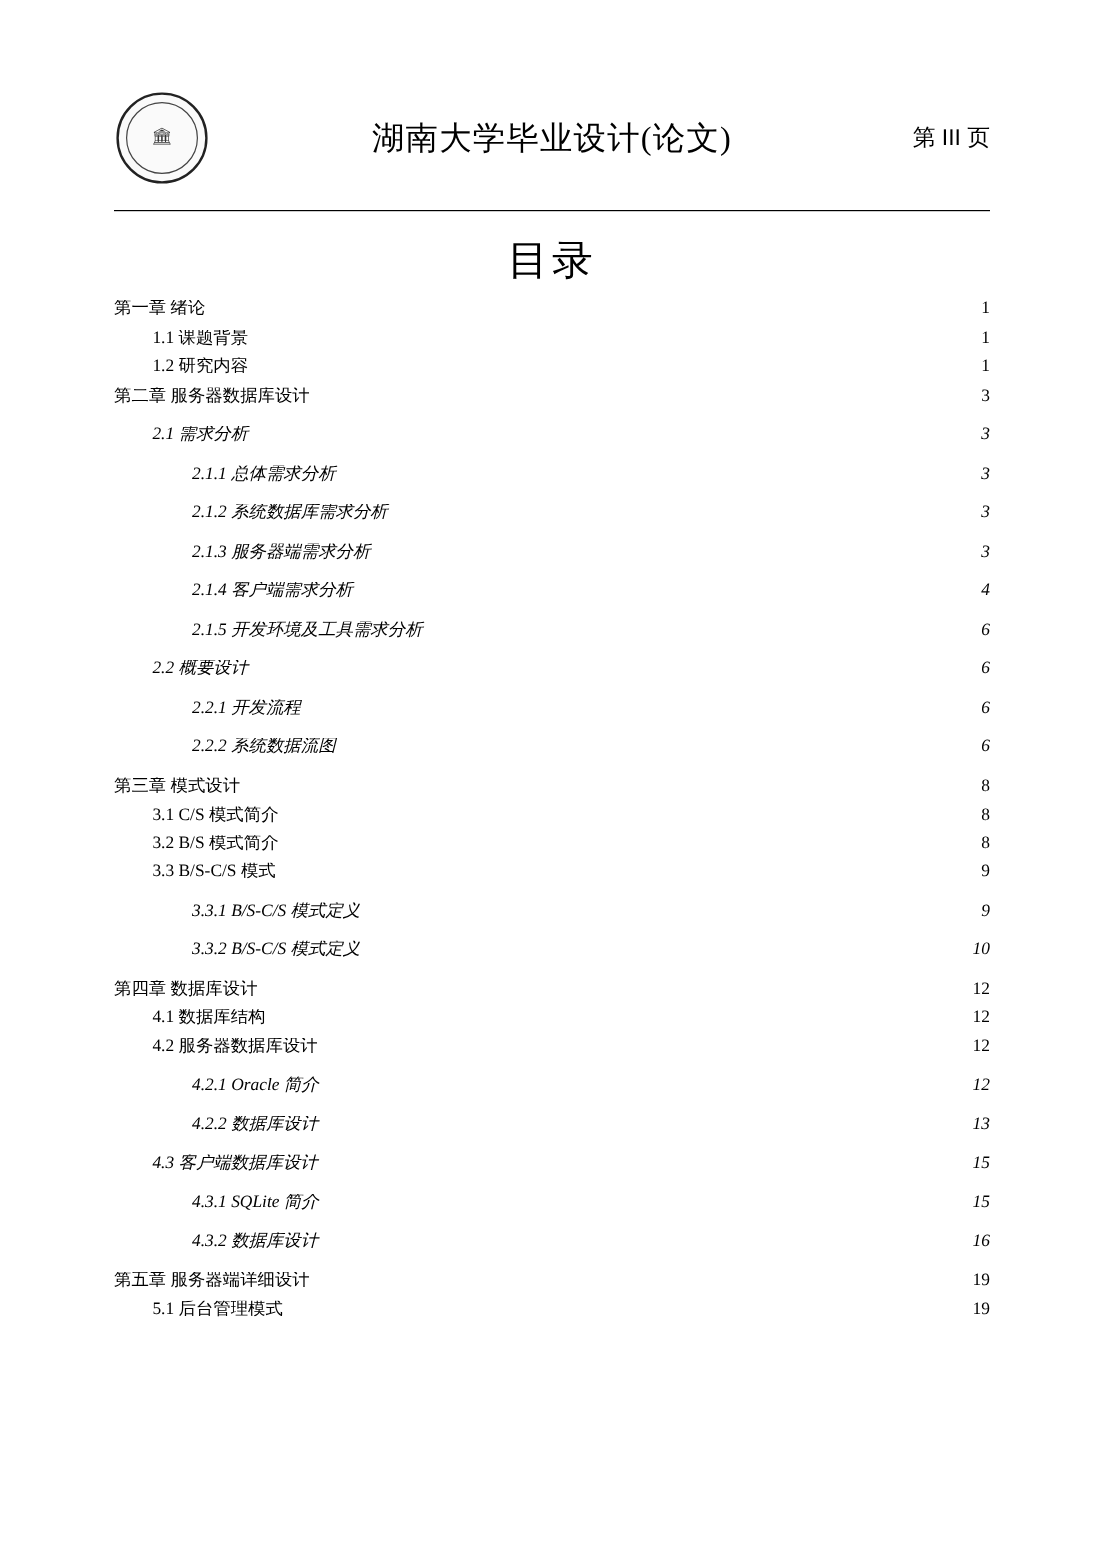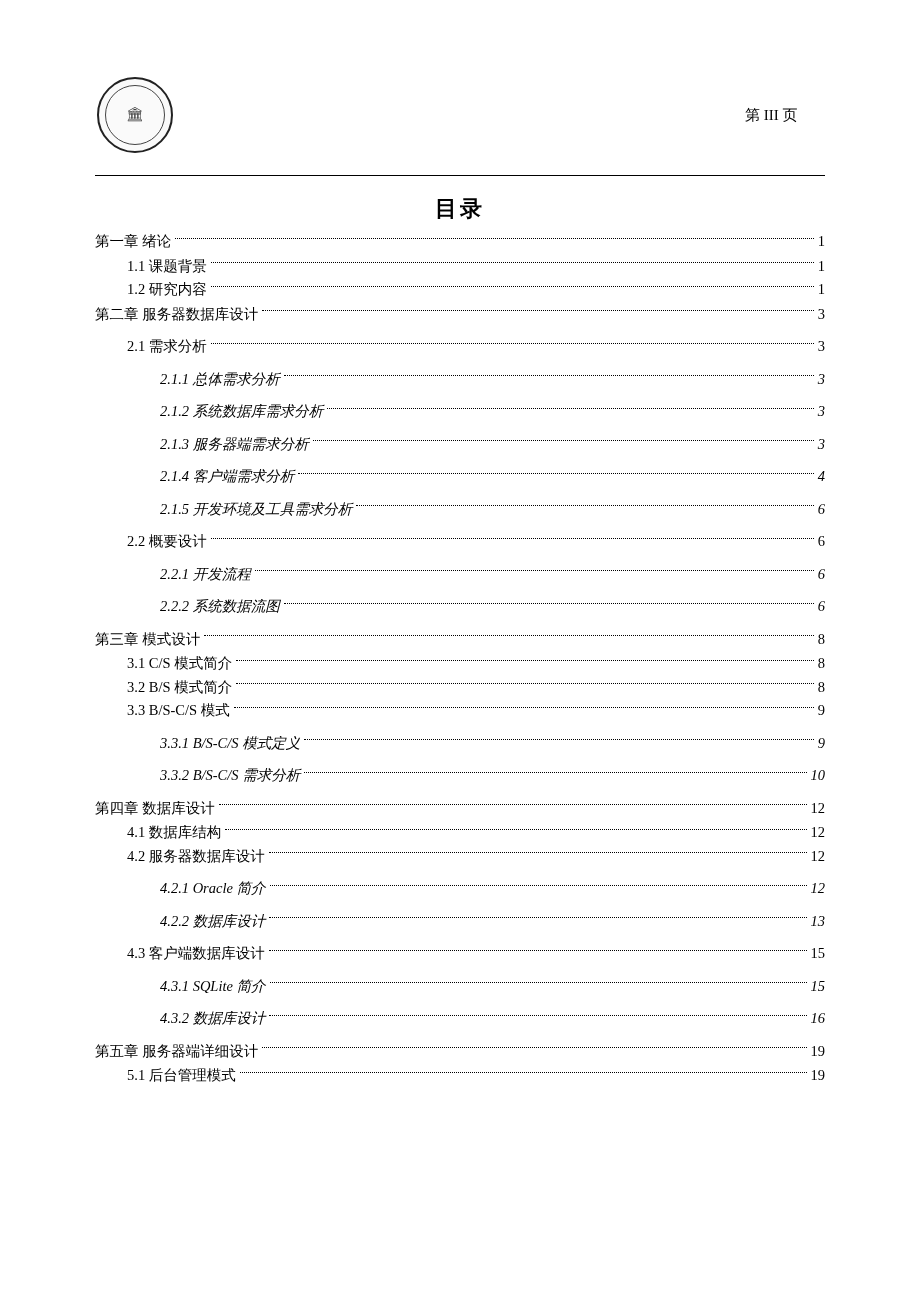--- a/index.html
+++ b/index.html
@@ -58,59 +58,61 @@
     }
     .header-title {
       flex: 1;
       text-align: center;
       font-size: 27px;
       font-weight: normal;
       font-family: "SimSun", "宋体", serif;
       letter-spacing: 1px;
     }
     .page-number {
-      font-size: 15px;
-      font-family: Liberation Serif, serif;
+      font-size: 19px;
+      font-family: Liberation Sans, sans-serif;
       white-space: nowrap;
       width: 80px;
+      text-align: right;
     }
     .header-line {
       border-top: 1.5px solid #000;
       margin-bottom: 18px;
     }
     .toc-title {
       text-align: center;
-      font-size: 22px;
-      font-weight: bold;
+      font-size: 34px;
+      font-weight: normal;
       font-family: "SimHei", "黑体", sans-serif;
       letter-spacing: 3px;
     }
     .toc-list {
       font-size: 14.5px;
       line-height: 1.0;
     }
     .toc-entry {
       display: flex;
-      align-items: center;
+      align-items: flex-start;
       white-space: nowrap;
       overflow: hidden;
     }
     .toc-entry.level-1 {
       margin-top: 10px;
       margin-bottom: 10px;
       padding-left: 0;
     }
     .toc-entry.level-2 {
       margin-top: 9px;
       margin-bottom: 9px;
       padding-left: 32px;
     }
     .toc-entry.level-2.spaced {
       margin-top: 18px;
       margin-bottom: 18px;
+      font-style: italic;
     }
     .toc-entry.level-3 {
       margin-top: 18px;
       margin-bottom: 18px;
       padding-left: 65px;
       font-style: italic;
     }
     .toc-label {
       flex-shrink: 0;
     }
@@ -131,20 +133,21 @@
 
 <div class="page-container">
   <div class="header">
     <div class="logo-area">
       <div class="logo-circle">
         <div class="logo-inner">
           <div style="font-size:14px;">🏛</div>
         </div>
       </div>
     </div>
+    <div class="header-title">湖南大学毕业设计(论文)</div>
     <div class="page-number">
       <span>第</span>
       <span> </span>
       <span>III</span>
       <span> </span>
       <span>页</span>
     </div>
   </div>
   <div class="header-line"></div>
 
@@ -235,21 +238,21 @@
         <span class="toc-label">3.3 B/S-C/S 模式</span>
         <span class="toc-dots"></span>
         <span class="toc-page">9</span>
       </div>
       <div class="toc-entry level-3">
         <span class="toc-label">3.3.1 B/S-C/S 模式定义</span>
         <span class="toc-dots"></span>
         <span class="toc-page">9</span>
       </div>
       <div class="toc-entry level-3">
-        <span class="toc-label">3.3.2 B/S-C/S 需求分析</span>
+        <span class="toc-label">3.3.2 B/S-C/S 模式定义</span>
         <span class="toc-dots"></span>
         <span class="toc-page">10</span>
       </div>
       <div class="toc-entry level-1">
         <span class="toc-label">第四章  数据库设计</span>
         <span class="toc-dots"></span>
         <span class="toc-page">12</span>
       </div>
       <div class="toc-entry level-2">
         <span class="toc-label">4.1  数据库结构</span>

